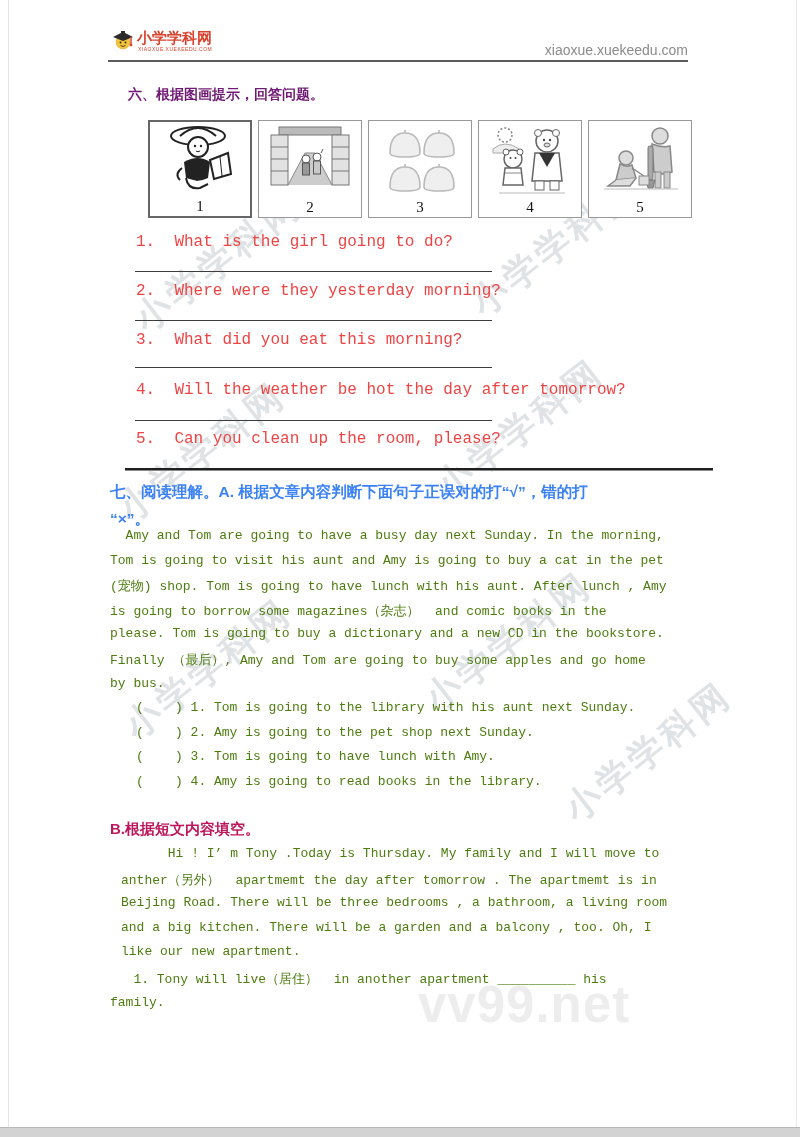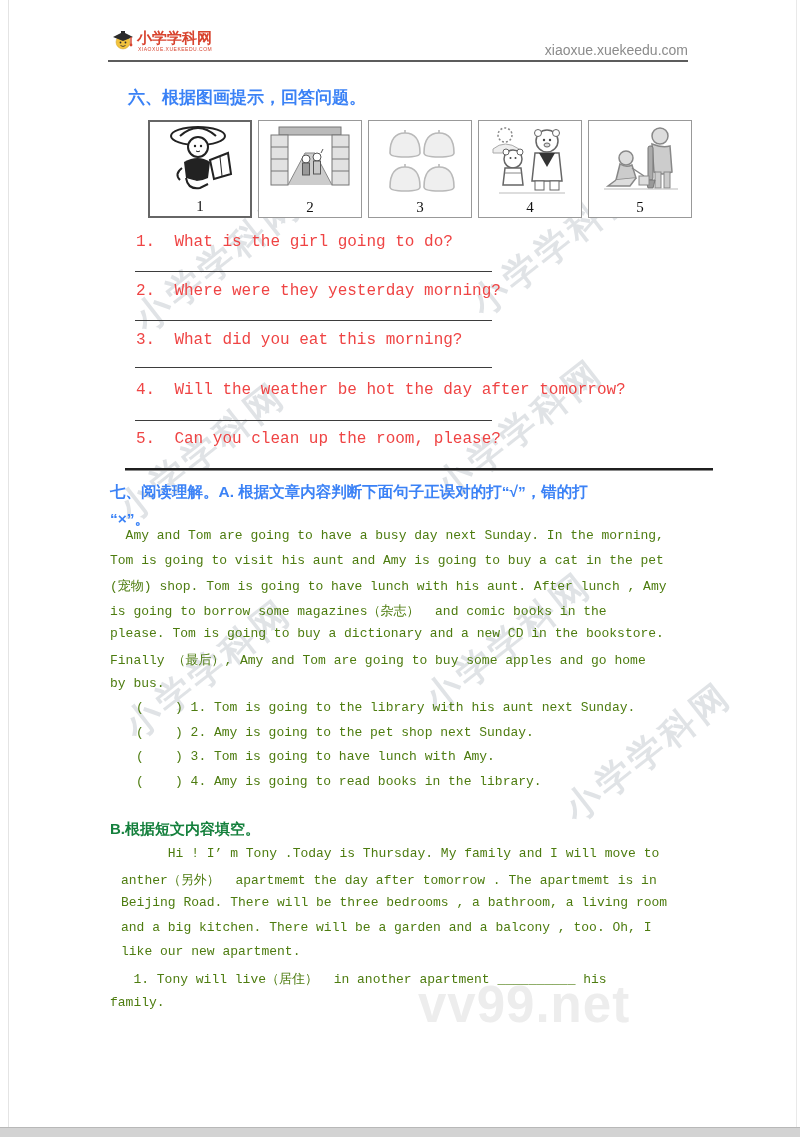--- a/index.html
+++ b/index.html
@@ -23,21 +23,21 @@
 
   
   .logo-wrap{position:absolute;left:112px;top:29px;display:flex;align-items:flex-start;z-index:2;}
   .logo-text{color:#d8432e;font-weight:bold;font-size:15px;line-height:17px;margin-left:3px;}
   .logo-sub{color:#d8432e;font-size:5px;line-height:6px;margin-left:4px;letter-spacing:.5px;}
   .header-url{position:absolute;left:380px;top:42px;width:308px;text-align:right;
       color:#8b8b8b;font-size:14px;z-index:2;}
   .header-rule{position:absolute;left:108px;top:60px;width:580px;height:2px;background:#5c5c5c;}
 
   
-  .sec6-title{position:absolute;left:128px;top:86px;font-size:17px;font-weight:bold;color:#3b82f6;}
+  .sec6-title{position:absolute;left:128px;top:86px;font-size:14px;font-weight:bold;color:#701a75;}
   .pic-row{position:absolute;left:148px;top:120px;display:flex;gap:6px;z-index:1;}
   .pic-box{width:102px;height:96px;border:1px solid #999;background:#fff;
       display:flex;flex-direction:column;align-items:center;justify-content:flex-end;}
   .pic-box.first{border:2px solid #666;width:100px;height:94px;}
   .pic-art{flex:1;display:flex;align-items:center;justify-content:center;width:100%;}
   .pic-num{font-family:"Liberation Serif","DejaVu Serif",serif;font-size:15px;color:#111;
       line-height:18px;margin-bottom:1px;}
 
   .q{position:absolute;left:136px;font-size:16px;white-space:pre;color:#ef4444;z-index:1;}
   .ansline{position:absolute;left:135px;width:357px;height:1px;background:#3d3d3d;z-index:1;}
@@ -46,21 +46,21 @@
 
   
   .sec7-title{position:absolute;left:110px;top:478px;width:606px;font-size:15.5px;
       font-weight:bold;color:#3b82f6;line-height:27px;z-index:1;}
   .passage{position:absolute;width:620px;z-index:1;}
   .passage .pline{height:24.6px;white-space:pre;font-size:13px;color:#4d7c0f;}
   .pa{left:110px;top:528px;}
   .tflist{left:136px;top:700px;}
   .pb{left:110px;top:846px;margin-left:11px;}
   .fillq{left:110px;top:970px;}
-  .bt{position:absolute;left:110px;top:820px;font-size:15px;font-weight:bold;color:#15803d;z-index:1;}
+  .bt{position:absolute;left:110px;top:820px;font-size:15px;font-weight:bold;color:#be185d;z-index:1;}
   svg{display:block;}
 </style>
 </head>
 <body>
 
 <div class="edge-left"></div>
 <div class="edge-right"></div>
 <div class="bottom-bar"></div>
 
 <div class="wm" style="left:118px;top:238px;">小学学科网</div>

